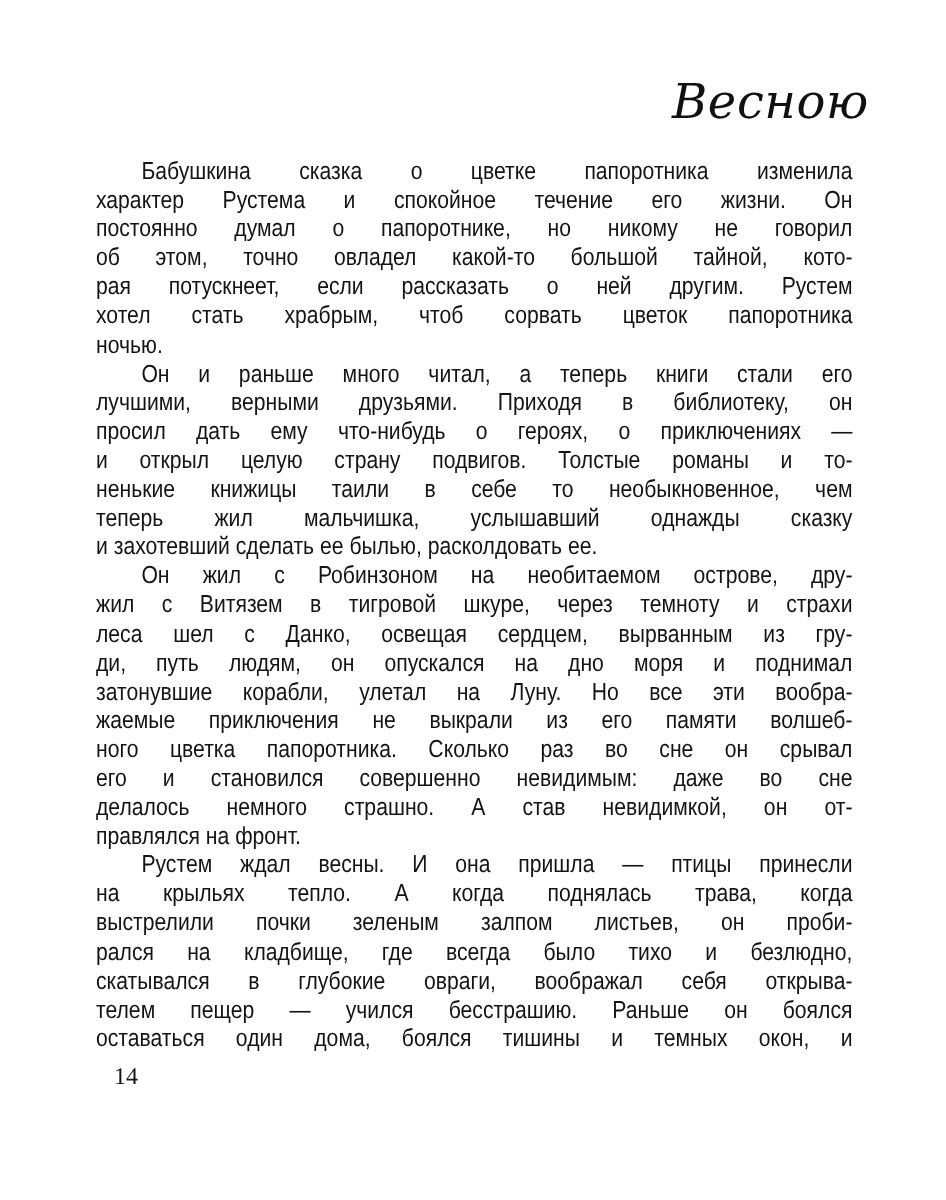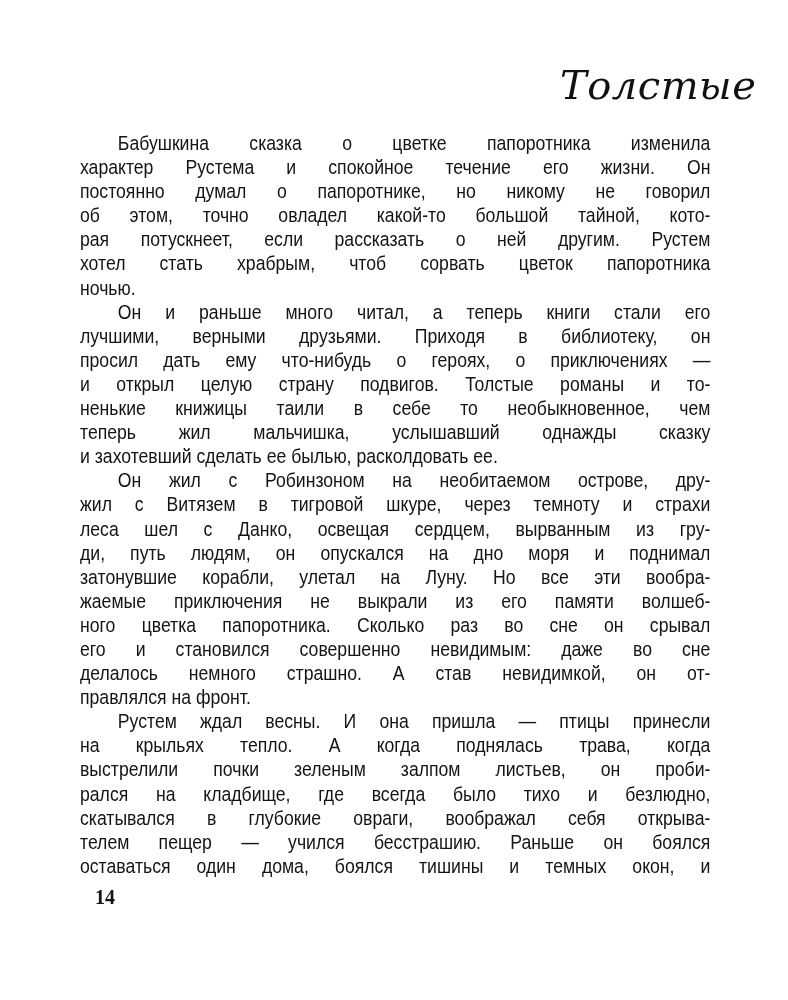--- a/index.html
+++ b/index.html
@@ -18,27 +18,27 @@
       transform:scaleX(0.86); transform-origin:left top;
     }
     .line {
       height:24.1px; line-height:24.1px; white-space:nowrap;
       text-align:justify; text-align-last:justify; width:733px;
     }
     .line.last { text-align-last:left; }
     .line.indent { padding-left:44px; width:689px; }
     .page-number {
       position:absolute; left:95px; top:886px;
-      font-family:"Liberation Serif", serif; font-weight:bold; font-size:20px;
+      font-family:"Liberation Serif", serif; font-weight:normal; font-size:20px;
     }
   </style>
 </head>
 <body>
 
-<div class="title">Толстые</div>
+<div class="title">Весною</div>
 
 <div class="body-text" id="body-text">
     <div class="line indent">Бабушкина сказка о цветке  папоротника  изменила</div>
     <div class="line">характер Рустема и  спокойное  течение его жизни. Он</div>
     <div class="line">постоянно думал о папоротнике, но никому не говорил</div>
     <div class="line">об этом, точно овладел какой-то большой тайной, кото-</div>
     <div class="line">рая потускнеет, если рассказать о ней другим. Рустем</div>
     <div class="line">хотел стать храбрым, чтоб сорвать цветок  папоротника</div>
     <div class="line last">ночью.</div>
     <div class="line indent">Он и раньше много читал, а теперь книги стали его</div>

